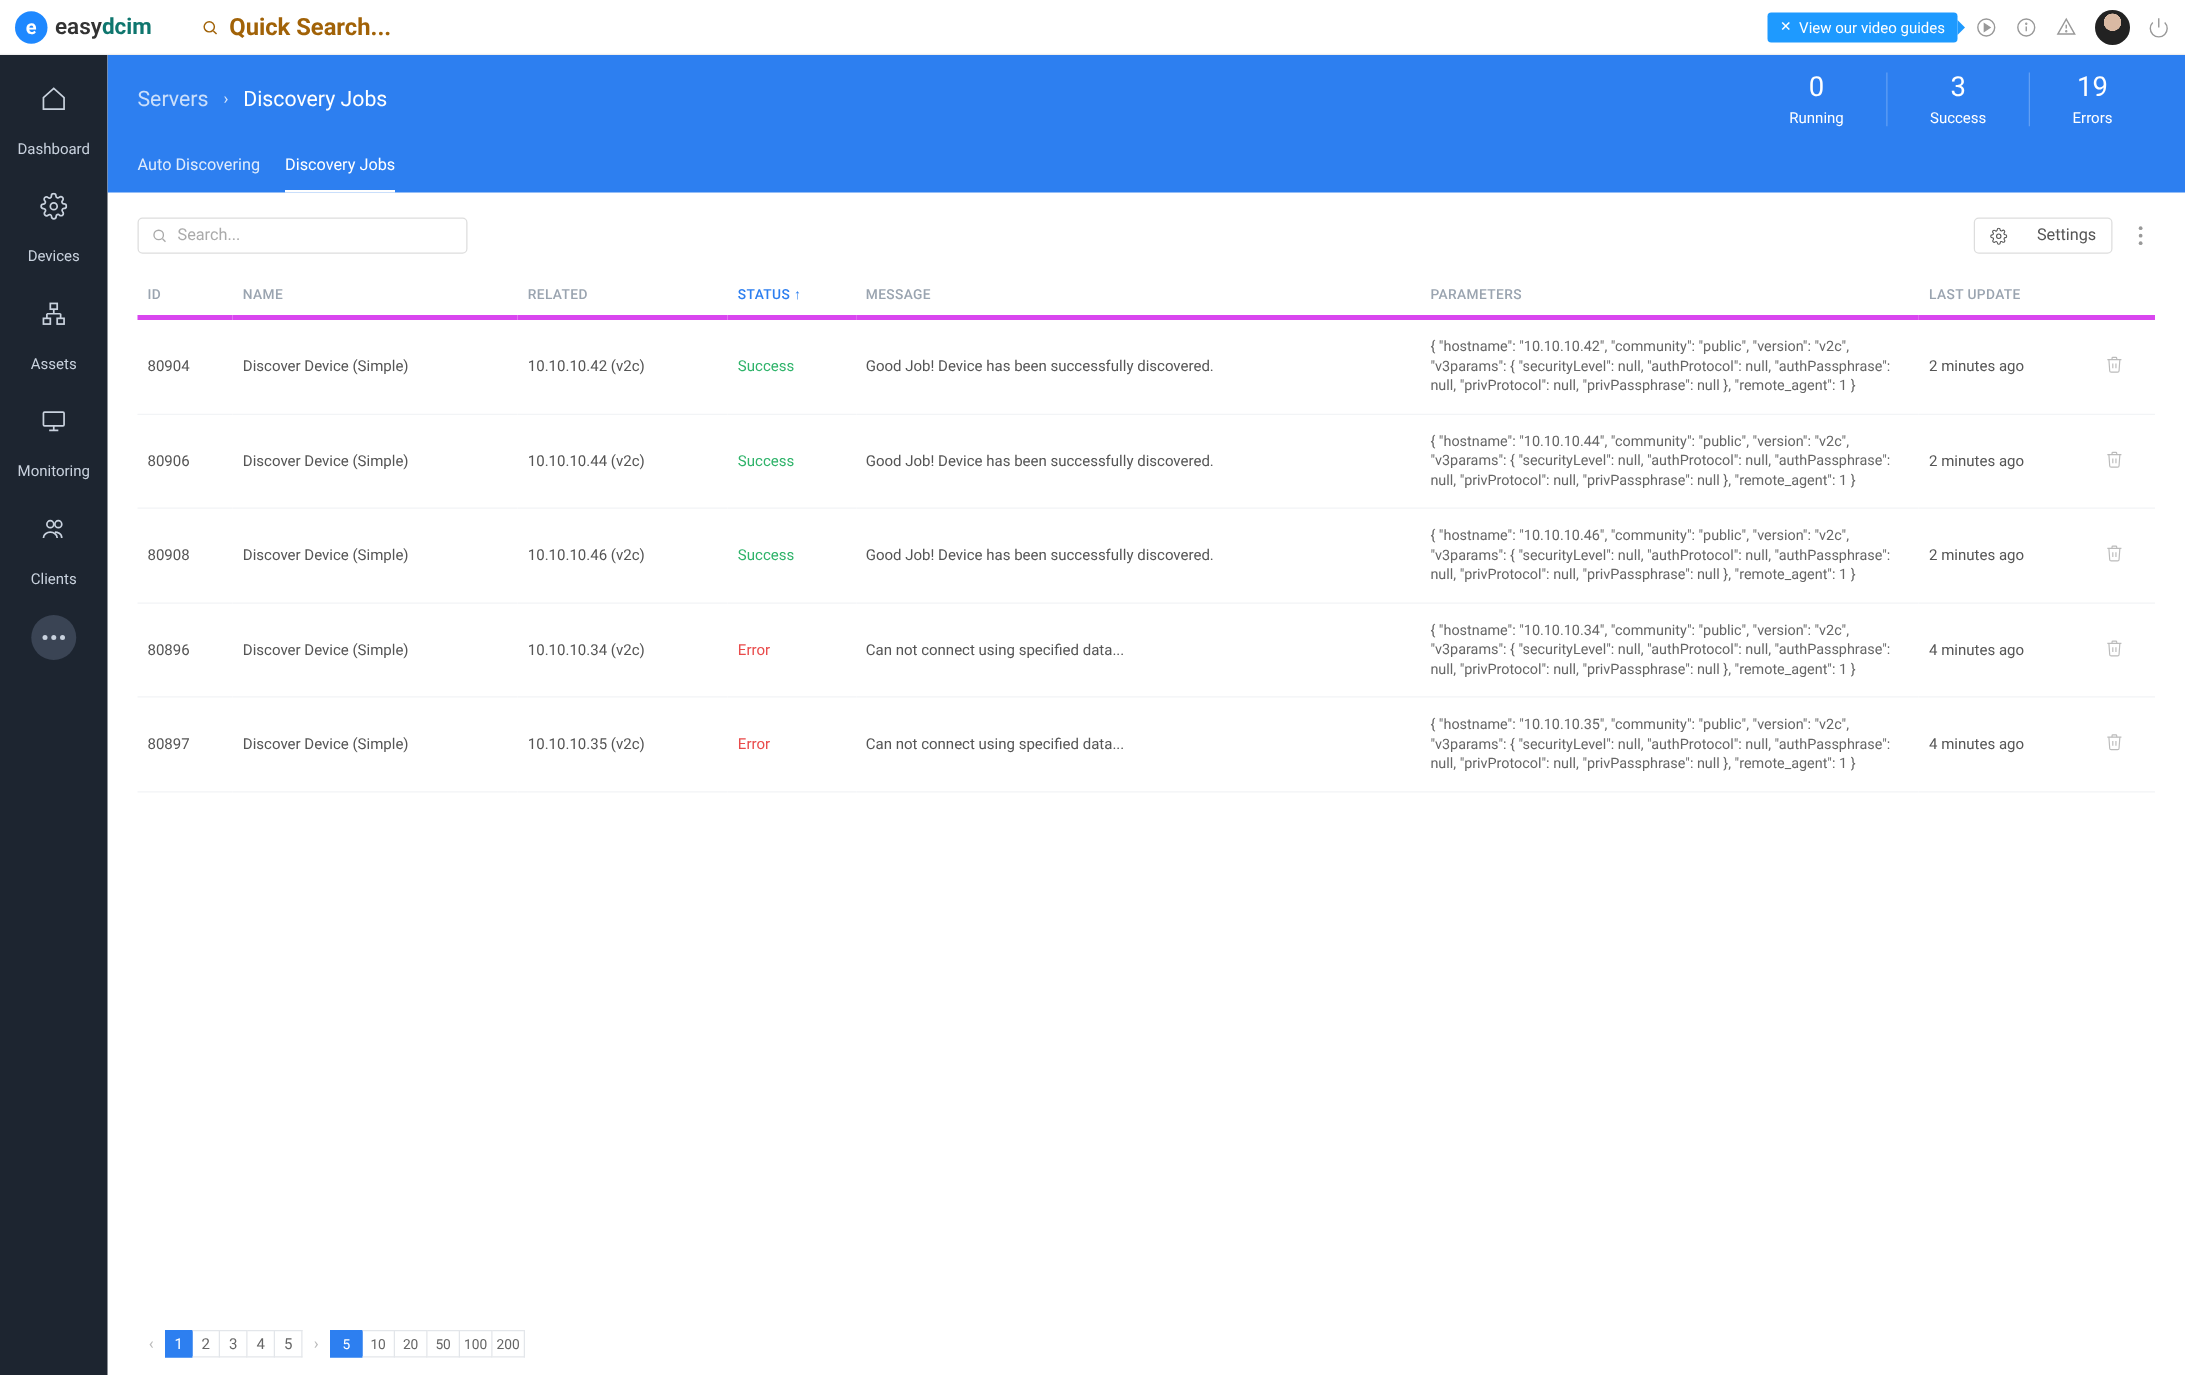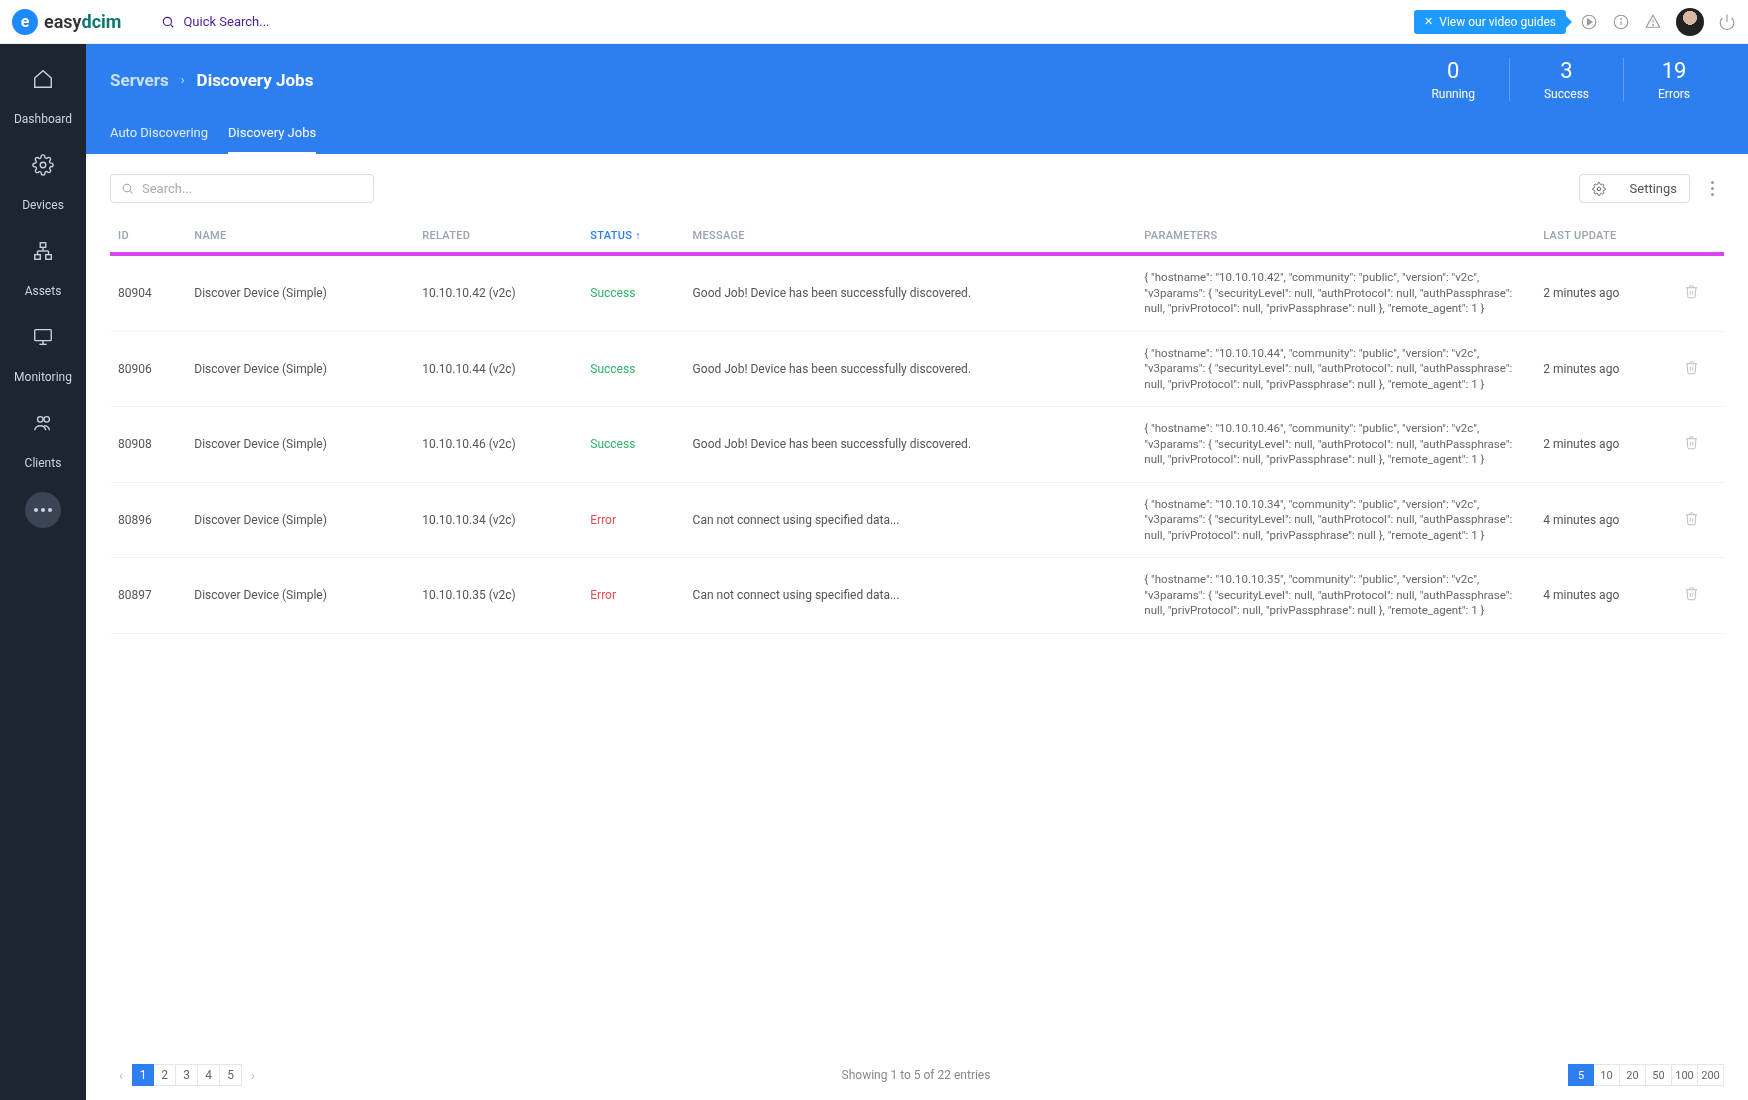--- a/index.html
+++ b/index.html
@@ -3,40 +3,40 @@
 <meta charset="utf-8">
 <style>
 * { margin: 0; padding: 0; box-sizing: border-box; font-family: -apple-system, BlinkMacSystemFont, "Segoe UI", Roboto, Helvetica, Arial, sans-serif; }
 body { background: #fff; color: #333; font-size: 13px; }
 
 
 .topbar { height: 44px; display: flex; align-items: center; padding: 0 12px; border-bottom: 1px solid #eee; }
 .logo { display: flex; align-items: center; font-weight: 600; font-size: 18px; color: #333; }
 .logo-mark { width: 26px; height: 26px; border-radius: 50%; background: #1e88ff; display: inline-flex; align-items: center; justify-content: center; color: #fff; font-weight: 700; margin-right: 6px; font-size: 16px; }
 .logo .thin { font-weight: 700; color: #0f766e; }
-.quicksearch { margin-left: 40px; display: flex; align-items: center; color: #4c1d95; font-size: 13px; }
+.quicksearch { margin-left: 40px; display: flex; align-items: center; color: #a16207; font-size: 19px; font-weight: bold; }
 .quicksearch svg { width: 14px; height: 14px; margin-right: 8px; }
 .topbar-right { margin-left: auto; display: flex; align-items: center; gap: 14px; }
 .video-guides { background: #1e9aff; color: #fff; padding: 5px 10px; border-radius: 3px; font-size: 12px; display: flex; align-items: center; gap: 6px; position: relative; }
 .video-guides::after { content: ""; position: absolute; right: -6px; top: 50%; transform: translateY(-50%); border-left: 6px solid #1e9aff; border-top: 6px solid transparent; border-bottom: 6px solid transparent; }
 .topicon { width: 18px; height: 18px; color: #999; display: inline-flex; align-items: center; justify-content: center; }
 .avatar { width: 28px; height: 28px; border-radius: 50%; background: #333; background-image: radial-gradient(circle at 50% 35%, #d9b9a3 0 30%, transparent 31%), linear-gradient(#222,#222); }
 
 
 .shell { display: flex; height: calc(100vh - 44px); }
 .sidebar { width: 86px; background: #1d2530; color: #c9d2de; display: flex; flex-direction: column; align-items: center; padding-top: 10px; }
 .side-item { display: flex; flex-direction: column; align-items: center; gap: 22px; padding: 14px 0; width: 100%; font-size: 12px; color: #c9d2de; cursor: pointer; }
 .side-item svg { width: 22px; height: 22px; }
 .side-more { width: 36px; height: 36px; border-radius: 50%; background: #3a4454; display: flex; align-items: center; justify-content: center; margin-top: 8px; }
 .side-more span { width: 4px; height: 4px; border-radius: 50%; background: #c9d2de; margin: 0 1.5px; }
 
 .main { flex: 1; display: flex; flex-direction: column; overflow: hidden; }
 .bluehead { background: #2d7ff0; color: #fff; }
 .breadcrumb-row { display: flex; align-items: center; padding: 14px 24px 0 24px; }
-.breadcrumb-row .crumb { font-size: 17px; font-weight: bold; }
+.breadcrumb-row .crumb { font-size: 17px; }
 .breadcrumb-row .crumb.dim { opacity: .75; }
 .breadcrumb-row .chev { margin: 0 12px; opacity: .8; }
 .stats { margin-left: auto; display: flex; }
 .stat { text-align: center; padding: 0 34px; border-left: 1px solid rgba(255,255,255,.25); }
 .stat:first-child { border-left: none; }
 .stat .num { font-size: 22px; font-weight: 400; }
 .stat .lbl { font-size: 12px; margin-top: 4px; }
 .tabs { display: flex; gap: 20px; padding: 14px 24px 0 24px; }
 .tab { padding: 10px 0 12px 0; font-size: 13px; color: rgba(255,255,255,.85); border-bottom: 2px solid transparent; cursor: pointer; }
 .tab.active { border-bottom-color: #fff; color: #fff; }
@@ -317,21 +317,20 @@
       </table>
 
     </div>
 
     <div class="footer">
       <div class="pager">
         <span class="nav">‹</span>
         <span id="pages"><span class="pg active">1</span><span class="pg">2</span><span class="pg">3</span><span class="pg">4</span><span class="pg">5</span></span>
         <span class="nav">›</span>
       </div>
-      <div class="entries-info">Showing 1 to 5 of 22 entries</div>
       <div class="perpage" id="perpage">
           <span class="pp active">5</span>
           <span class="pp">10</span>
           <span class="pp">20</span>
           <span class="pp">50</span>
           <span class="pp">100</span>
           <span class="pp">200</span>
         </div>
     </div>
   </div>

